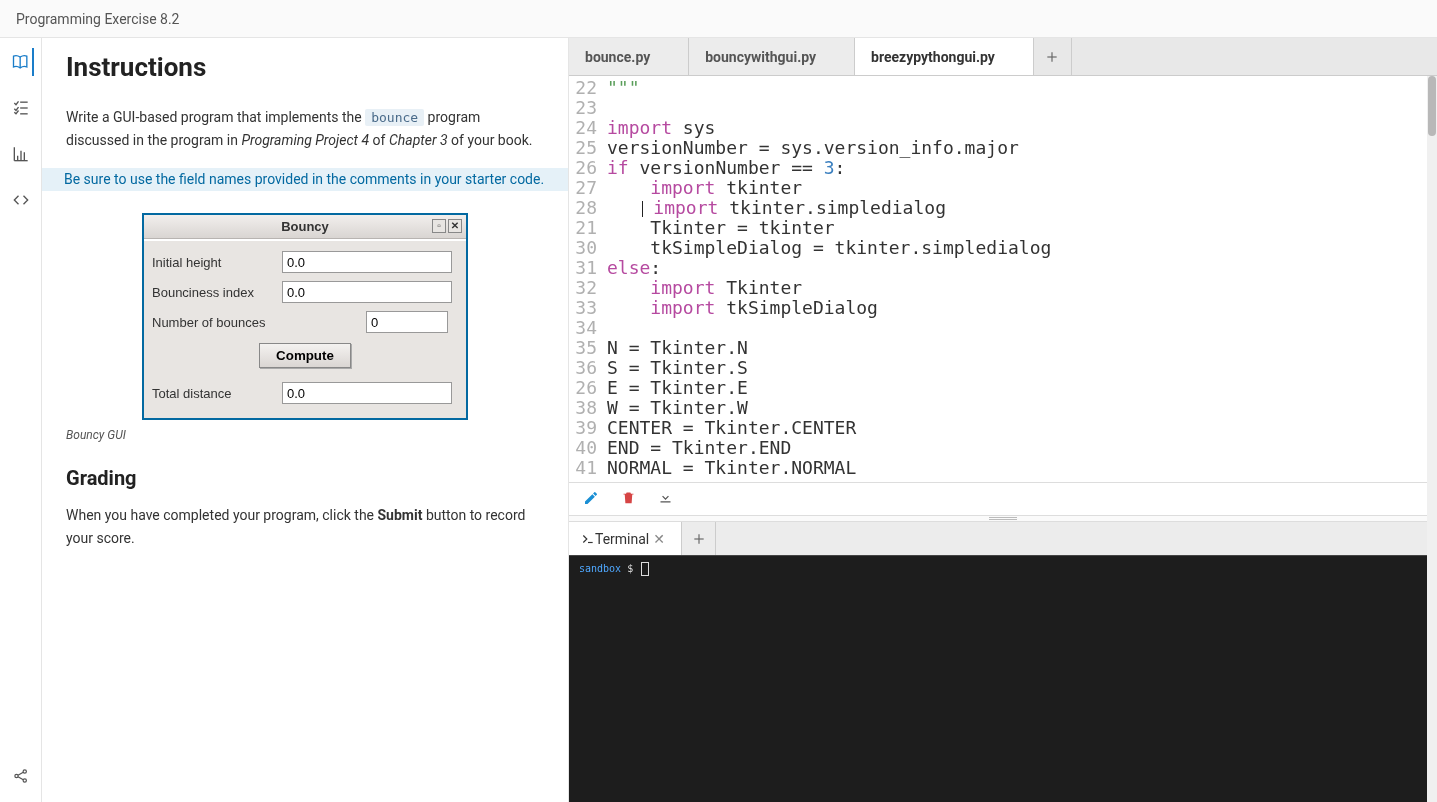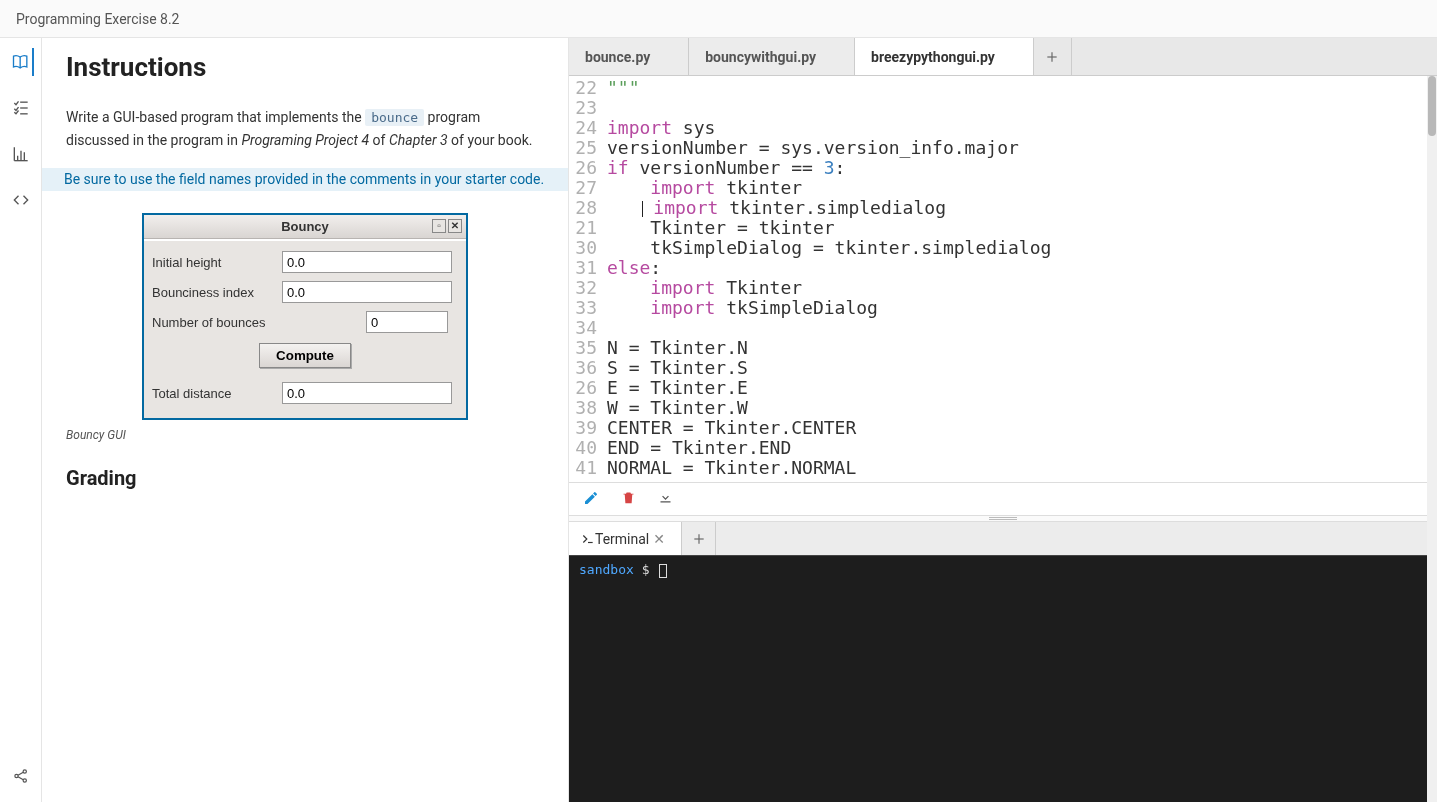--- a/index.html
+++ b/index.html
@@ -51,21 +51,21 @@
   .tool-row { height:34px; border-top:1px solid #ddd; border-bottom:1px solid #ddd; display:flex; align-items:center; gap:22px; padding:0 14px; background:#fff; }
   .tool-row .ticon { color:#555; cursor:pointer; }
   .tool-row .ticon.edit { color:#1a8fd4; }
   .tool-row .ticon.trash { color:#d64545; }
   .term-resize { height:6px; background:#fafafa; border-bottom:1px solid #ddd; display:flex; align-items:center; justify-content:center; cursor:row-resize; }
   .term-resize .grip { width:28px; height:3px; border-top:1px solid #bbb; border-bottom:1px solid #bbb; }
   .term-tabs { height:34px; background:#ececec; border-bottom:1px solid #444; display:flex; align-items:stretch; }
   .term-tab { background:#ffffff; border-right:1px solid #ccc; display:flex; align-items:center; padding:0 12px 0 12px; color:#333; }
   .term-tab .close { color:#888; cursor:pointer; padding:0 4px; }
   .term-plus { width:34px; display:flex; align-items:center; justify-content:center; color:#666; cursor:pointer; border-right:1px solid #ccc; }
-  .terminal { flex:0 0 246px; background:#1d1d1d; color:#ddd; font-family: Menlo, Consolas, monospace; font-size:13px; padding:6px 10px; overflow:hidden; }
+  .terminal { flex:0 0 246px; background:#1d1d1d; color:#ddd; font-family: Menlo, Consolas, monospace; font-size:10px; padding:6px 10px; overflow:hidden; }
   .terminal .hostname { color:#4fa8ff; }
   .terminal .prompt-sym { color:#ddd; }
   .terminal .cursor-box { display:inline-block; width:8px; height:14px; border:1px solid #ddd; vertical-align:middle; margin-left:2px; }
 </style>
 </head>
 <body>
 
 <div class="top-bar">
   <span>Programming Exercise 8.2</span>
 </div>
@@ -156,20 +156,23 @@
         </div>
         <div class="gui-row">
           <label>Total distance</label>
           <input class="wide" value="0.0" style="">
         </div>
       </div>
     </div>
     <div class="caption">Bouncy GUI</div>
 
     <h2>Grading</h2>
+    <p>
+      <span>When you have completed your program, click the </span><span class="bold">Submit</span><span> button to record your score.</span>
+    </p>
   </div>
 
   <div class="right-pane" style="position:relative;">
     <div class="editor-tabs">
       <div class="editor-tab inactive">
           <span>bounce.py</span>
         </div>
       <div class="editor-tab inactive">
           <span>bouncywithgui.py</span>
         </div>

